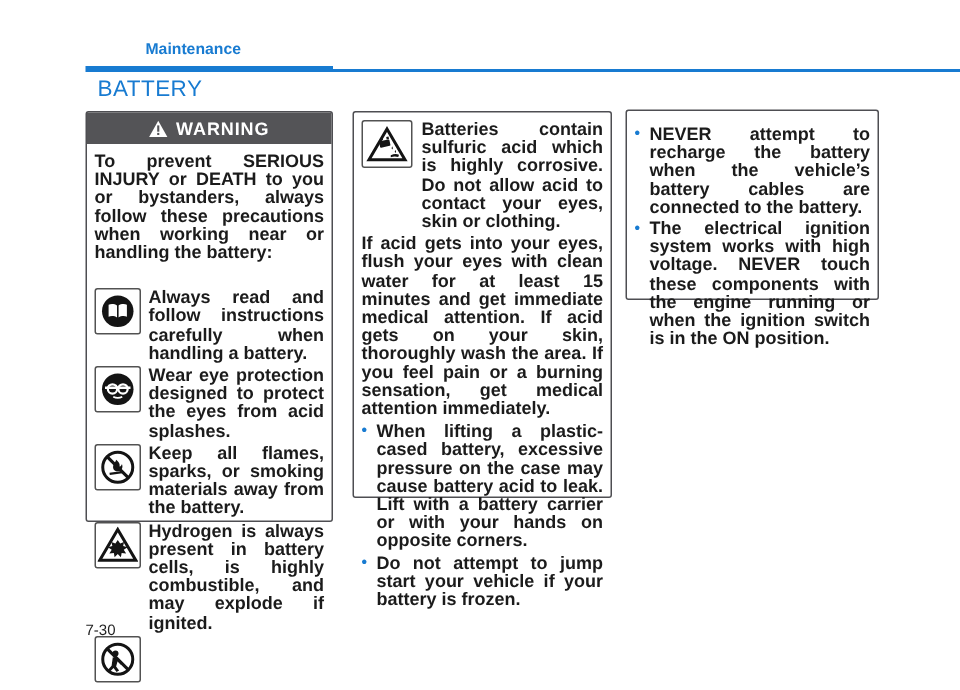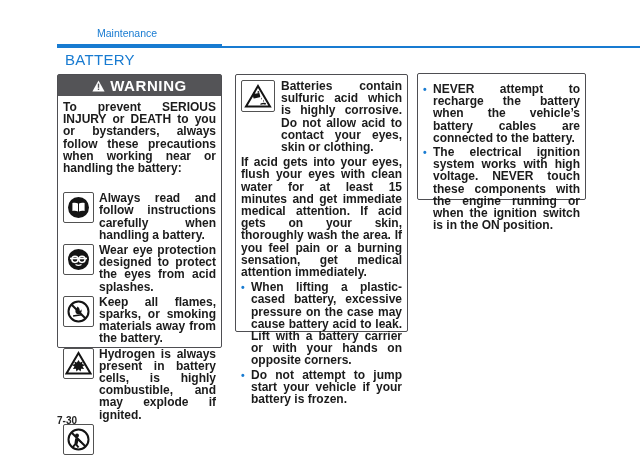--- a/index.html
+++ b/index.html
@@ -10,62 +10,62 @@
   }
   html,body{margin:0;padding:0;}
   body{
     width:640px;height:460px;background:#ffffff;
     font-family:"Liberation Sans",sans-serif;color:var(--ink);
   }
   .page{position:relative;width:640px;height:460px;overflow:hidden;background:#fff;}
 
   .breadcrumb{
     position:absolute;left:57px;top:27px;
-    font-size:10.5px;color:var(--accent);font-weight:normal;padding-left:40px;
+    font-size:10.5px;color:var(--accent);font-weight:bold;padding-left:40px;
   }
   .rule-thick{position:absolute;left:57px;top:44px;width:165px;height:4px;background:var(--accent);}
   .rule-thin{position:absolute;left:222px;top:46px;width:418px;height:1.5px;background:var(--accent);}
   .title{
     position:absolute;left:65px;top:51px;
     font-size:15px;font-weight:normal;color:var(--accent);letter-spacing:.3px;
   }
 
   .box{
     position:absolute;box-sizing:border-box;background:#fff;
     border:1.4px solid var(--box-border);border-radius:2px;
   }
   #warning-box{left:57px;top:74px;width:165px;height:274px;}
   #acid-box{left:235px;top:74px;width:173px;height:258px;}
   #electrical-box{left:417px;top:73px;width:169px;height:127px;}
 
   .warn-header{
     background:var(--warn-gray);color:#fff;height:21px;
     display:flex;align-items:center;justify-content:center;gap:5px;
-    font-size:15px;font-weight:bold;letter-spacing:.6px;
+    font-size:12px;font-weight:bold;letter-spacing:.6px;
   }
   .box-body{padding:5px 5px 0 5px;}
   .btxt{font-size:12px;line-height:12.2px;font-weight:bold;text-align:justify;}
   .intro{margin-bottom:18px;}
 
   .item{display:flex;gap:5px;align-items:flex-start;margin-top:3px;}
   .isq{
     flex:0 0 31px;height:31px;box-sizing:border-box;border:1px solid #525252;
     border-radius:2px;background:#fff;display:flex;align-items:center;justify-content:center;
   }
   .isq svg{display:block;}
   .item-text{flex:1;}
 
   .lead-row{display:flex;gap:6px;align-items:flex-start;margin-bottom:3px;}
   .para{margin:0 0 3px 0;}
 
   .bullet{display:flex;margin-top:2px;}
   .dot{flex:0 0 10px;color:var(--accent);font-size:10.5px;line-height:12.2px;font-weight:bold;}
   .bullet .item-text{flex:1;}
 
-  .page-number{position:absolute;left:57px;top:415px;font-size:10px;color:#222;font-weight:bold;}
+  .page-number{position:absolute;left:57px;top:415px;font-size:10px;color:#222;}
 </style>
 </head>
 <body>
 
 <div class="page">
 
   <div class="breadcrumb">Maintenance</div>
   <div class="rule-thick"></div>
   <div class="rule-thin"></div>
   <div class="title">BATTERY</div>

